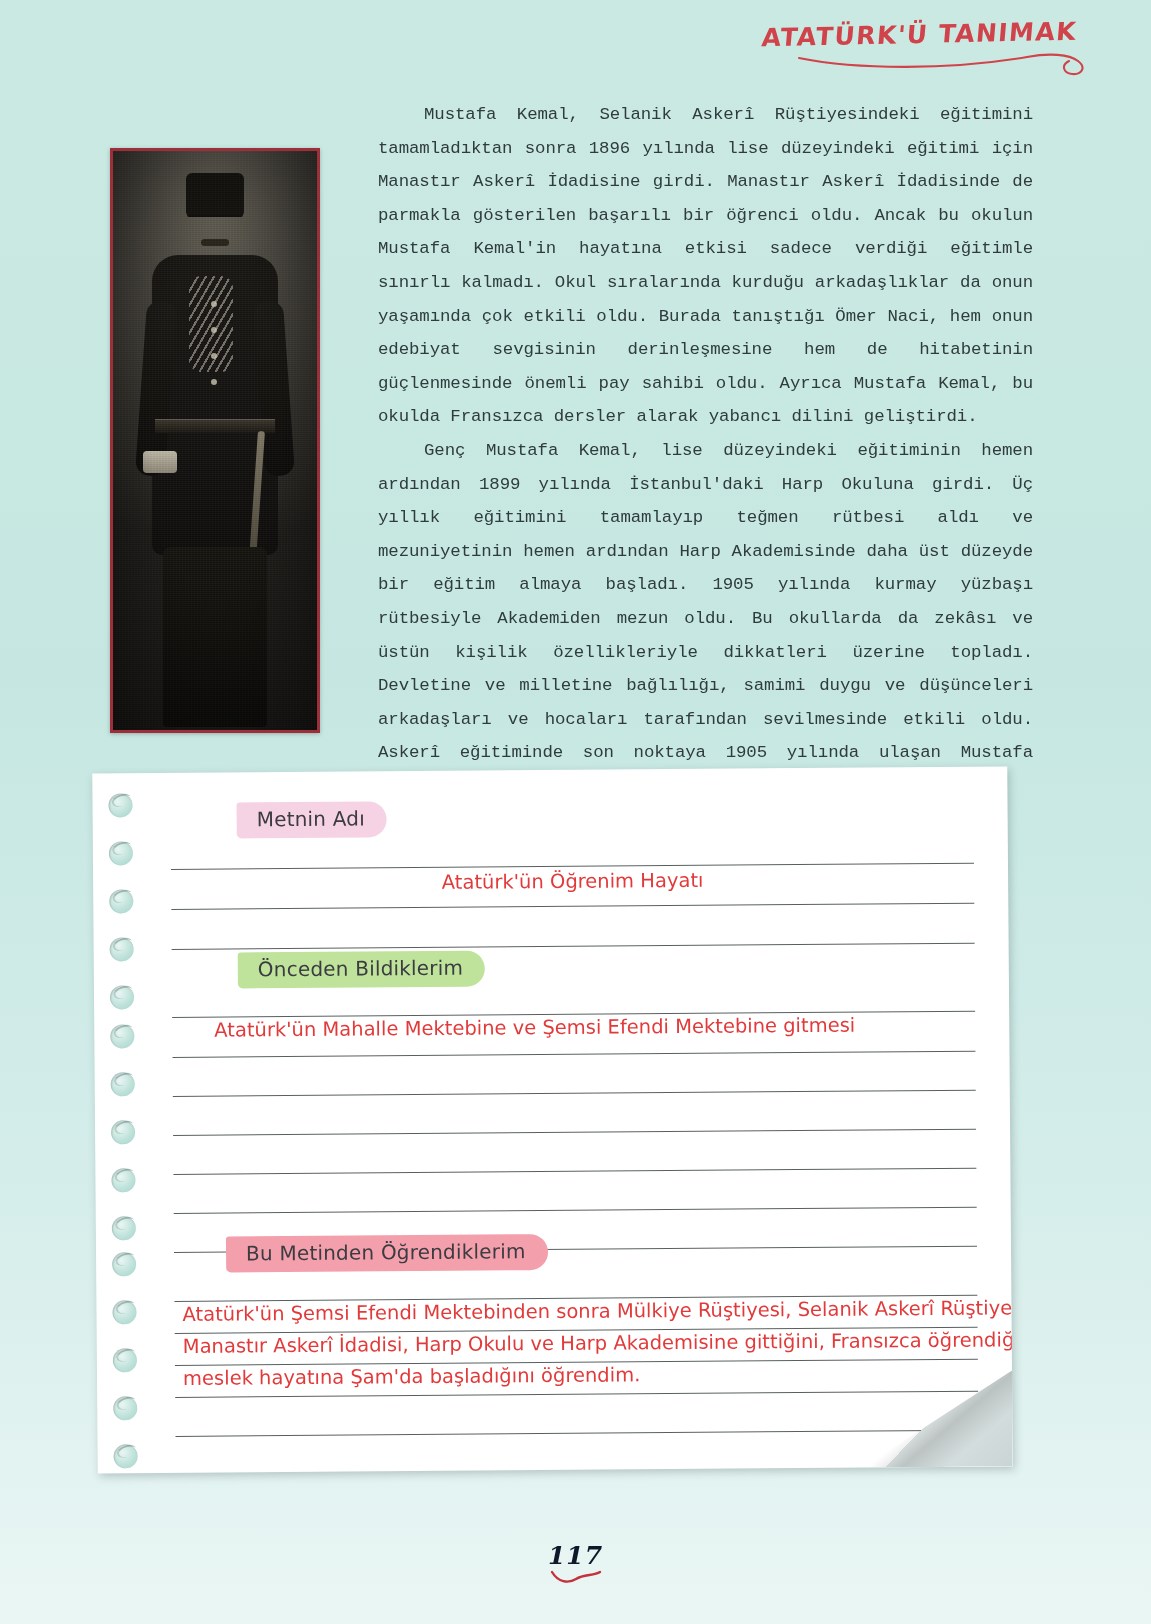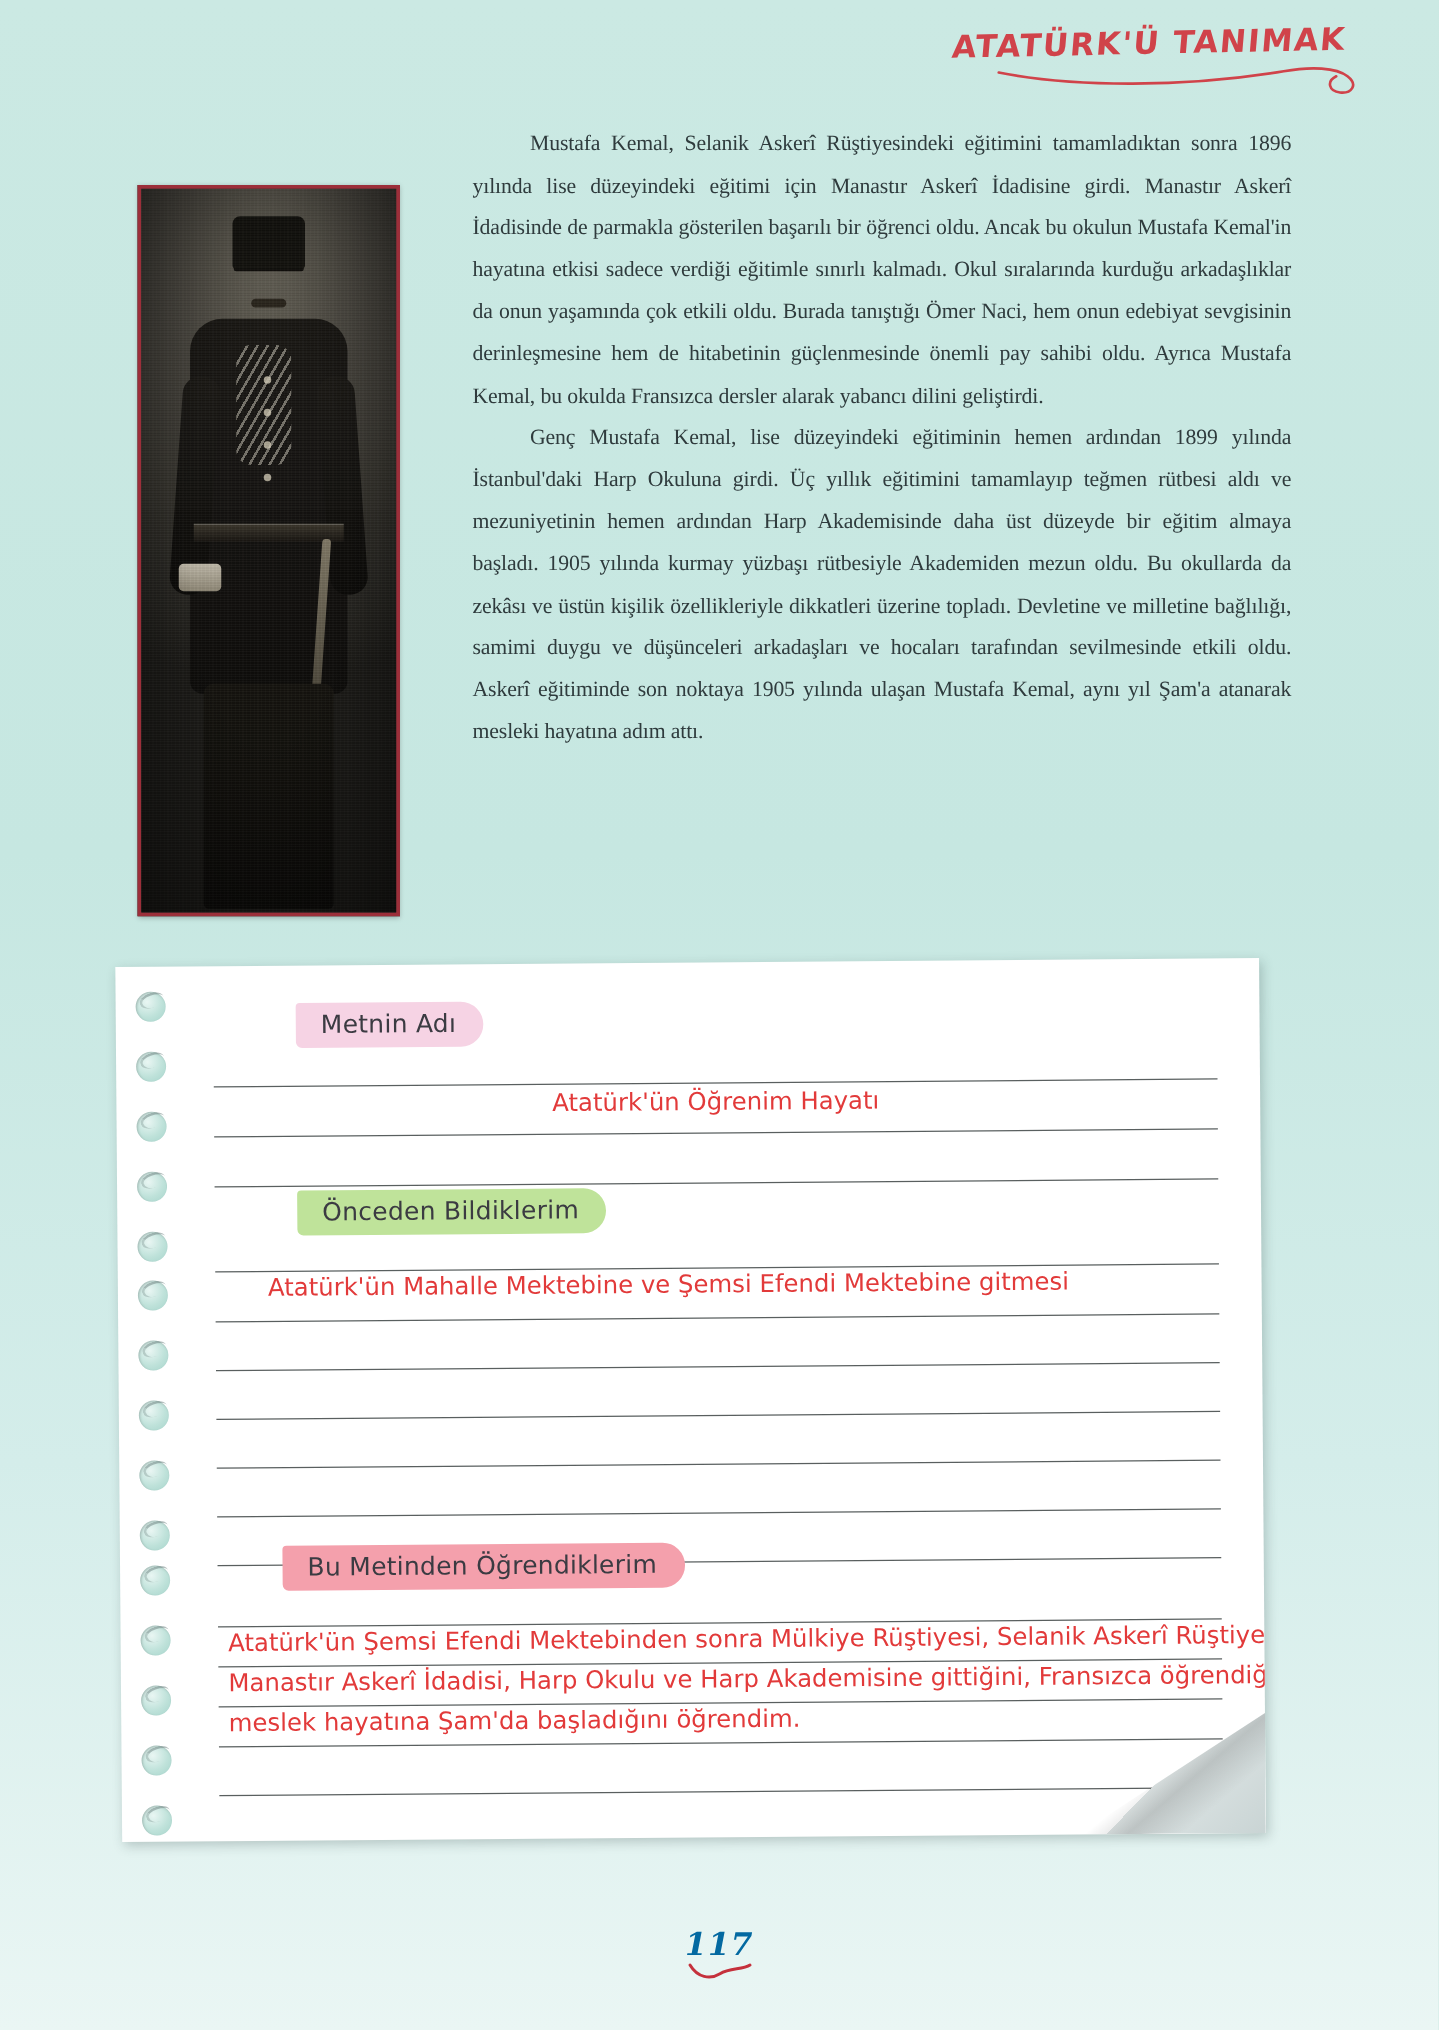--- a/index.html
+++ b/index.html
@@ -148,21 +148,21 @@
   
   .text-col {
     position: absolute;
     left: 378px;
     top: 98px;
     width: 655px;
   }
   .para {
     margin: 0;
     color: #2f3b3d;
-    font-family: Liberation Serif, serif;
+    font-family: Liberation Mono, monospace;
     font-size: 17.4px;
     line-height: 33.6px;
     text-align: justify;
     text-indent: 46px;
     letter-spacing: -0.1px;
   }
   .para + .para { margin-top: 0px; }
 
   
   .notebook {
@@ -250,21 +250,21 @@
   
   .pagenum-wrap {
     position: absolute;
     left: 50%;
     bottom: 36px;
     transform: translateX(-50%);
     text-align: center;
     width: 140px;
   }
   .pagenum {
-    color: #0369a1;
+    color: #0f172a;
     font-family: "DejaVu Serif", serif;
     font-weight: bold;
     font-style: italic;
     font-size: 25px;
     letter-spacing: 1px;
   }
   .pagenum-swash { display: block; margin-top: -4px; }
 </style>
 </head>
 <body>

